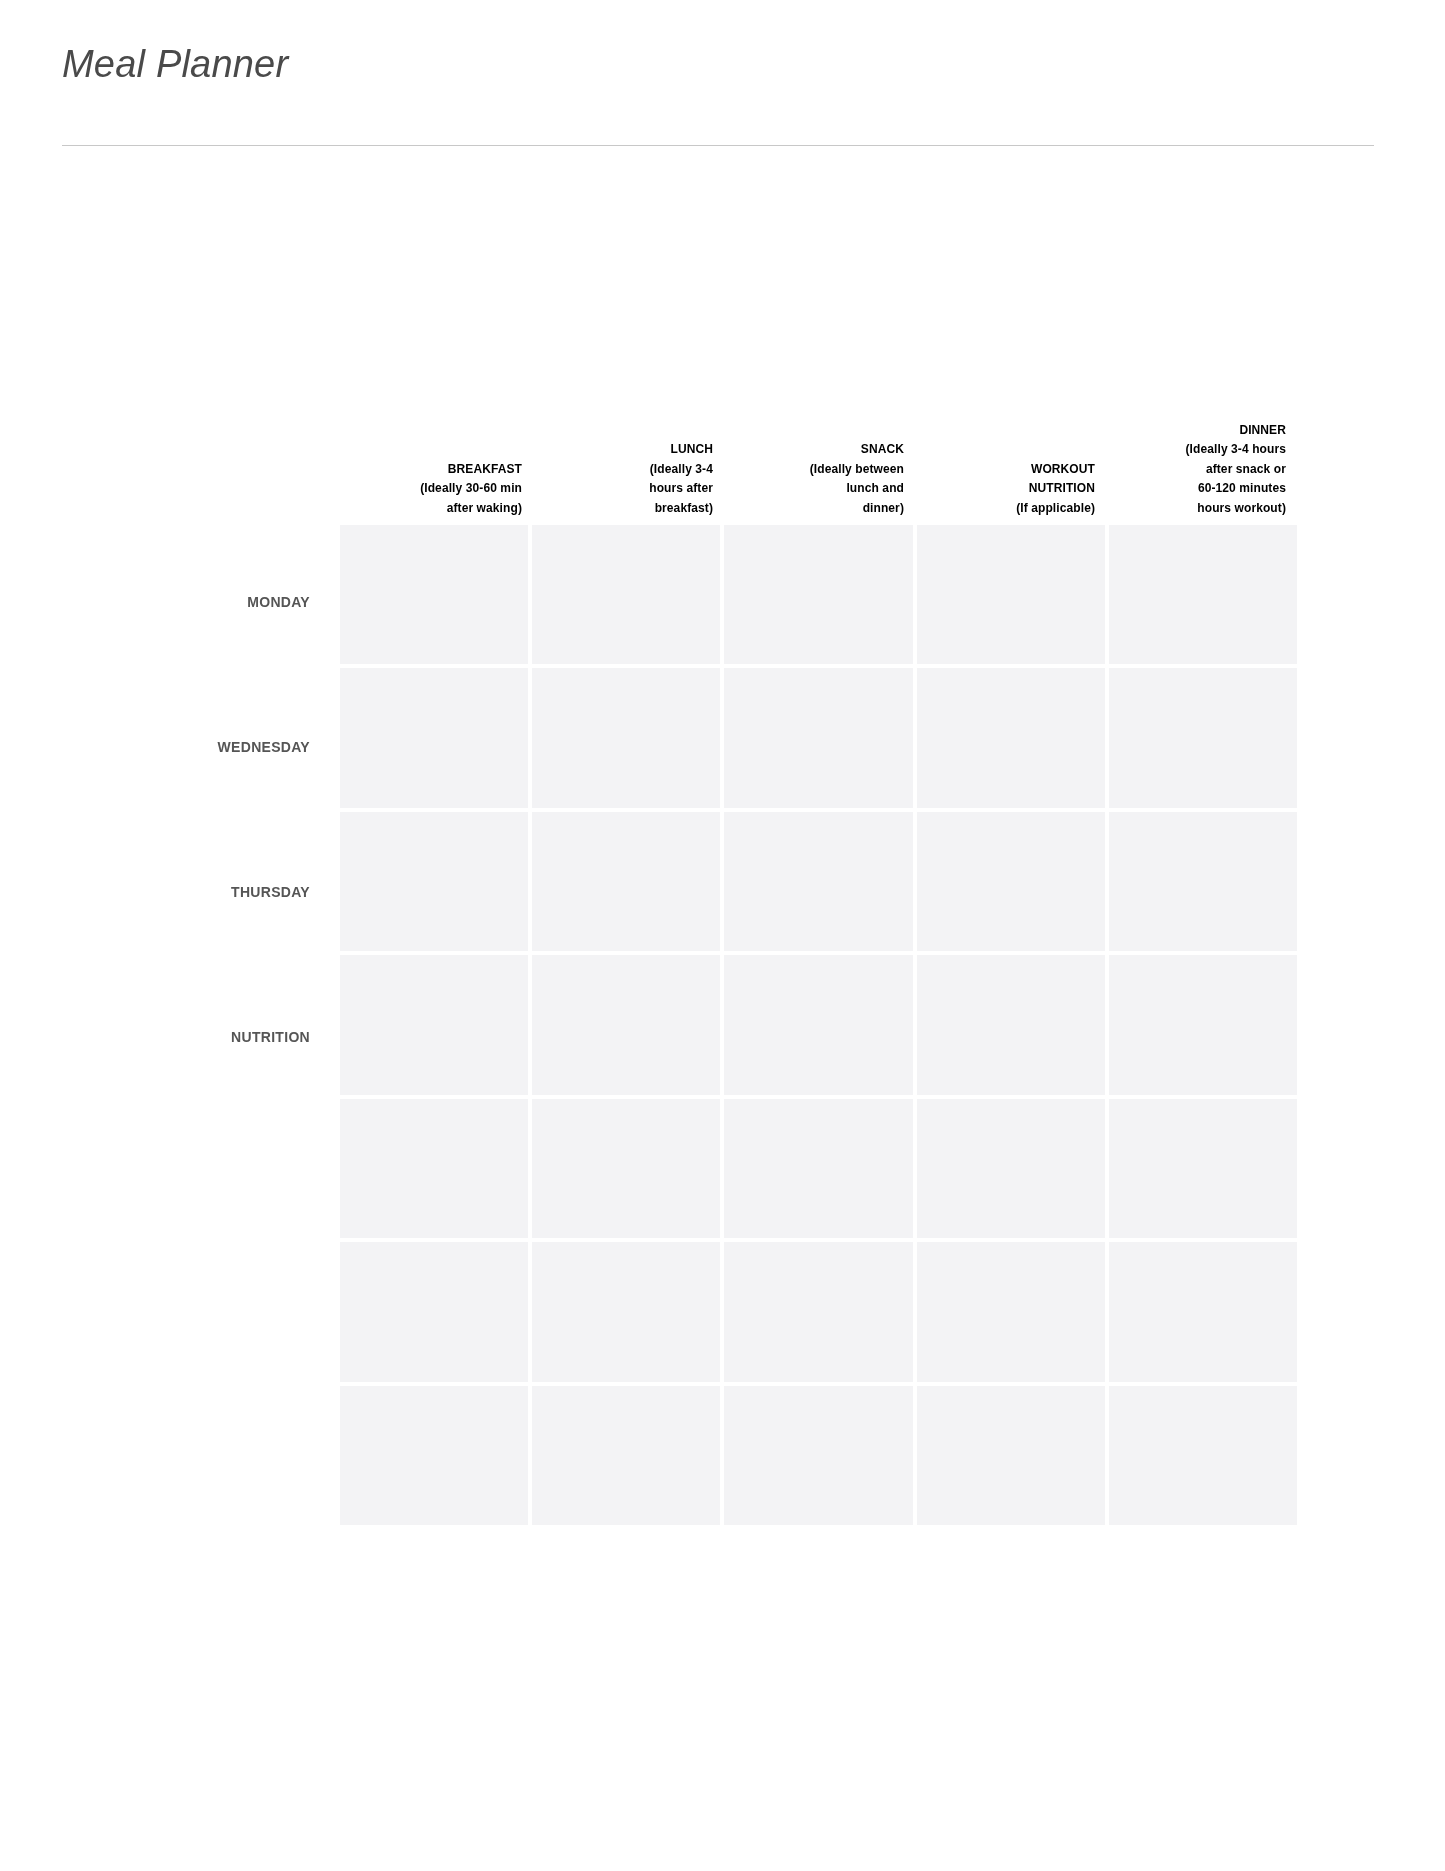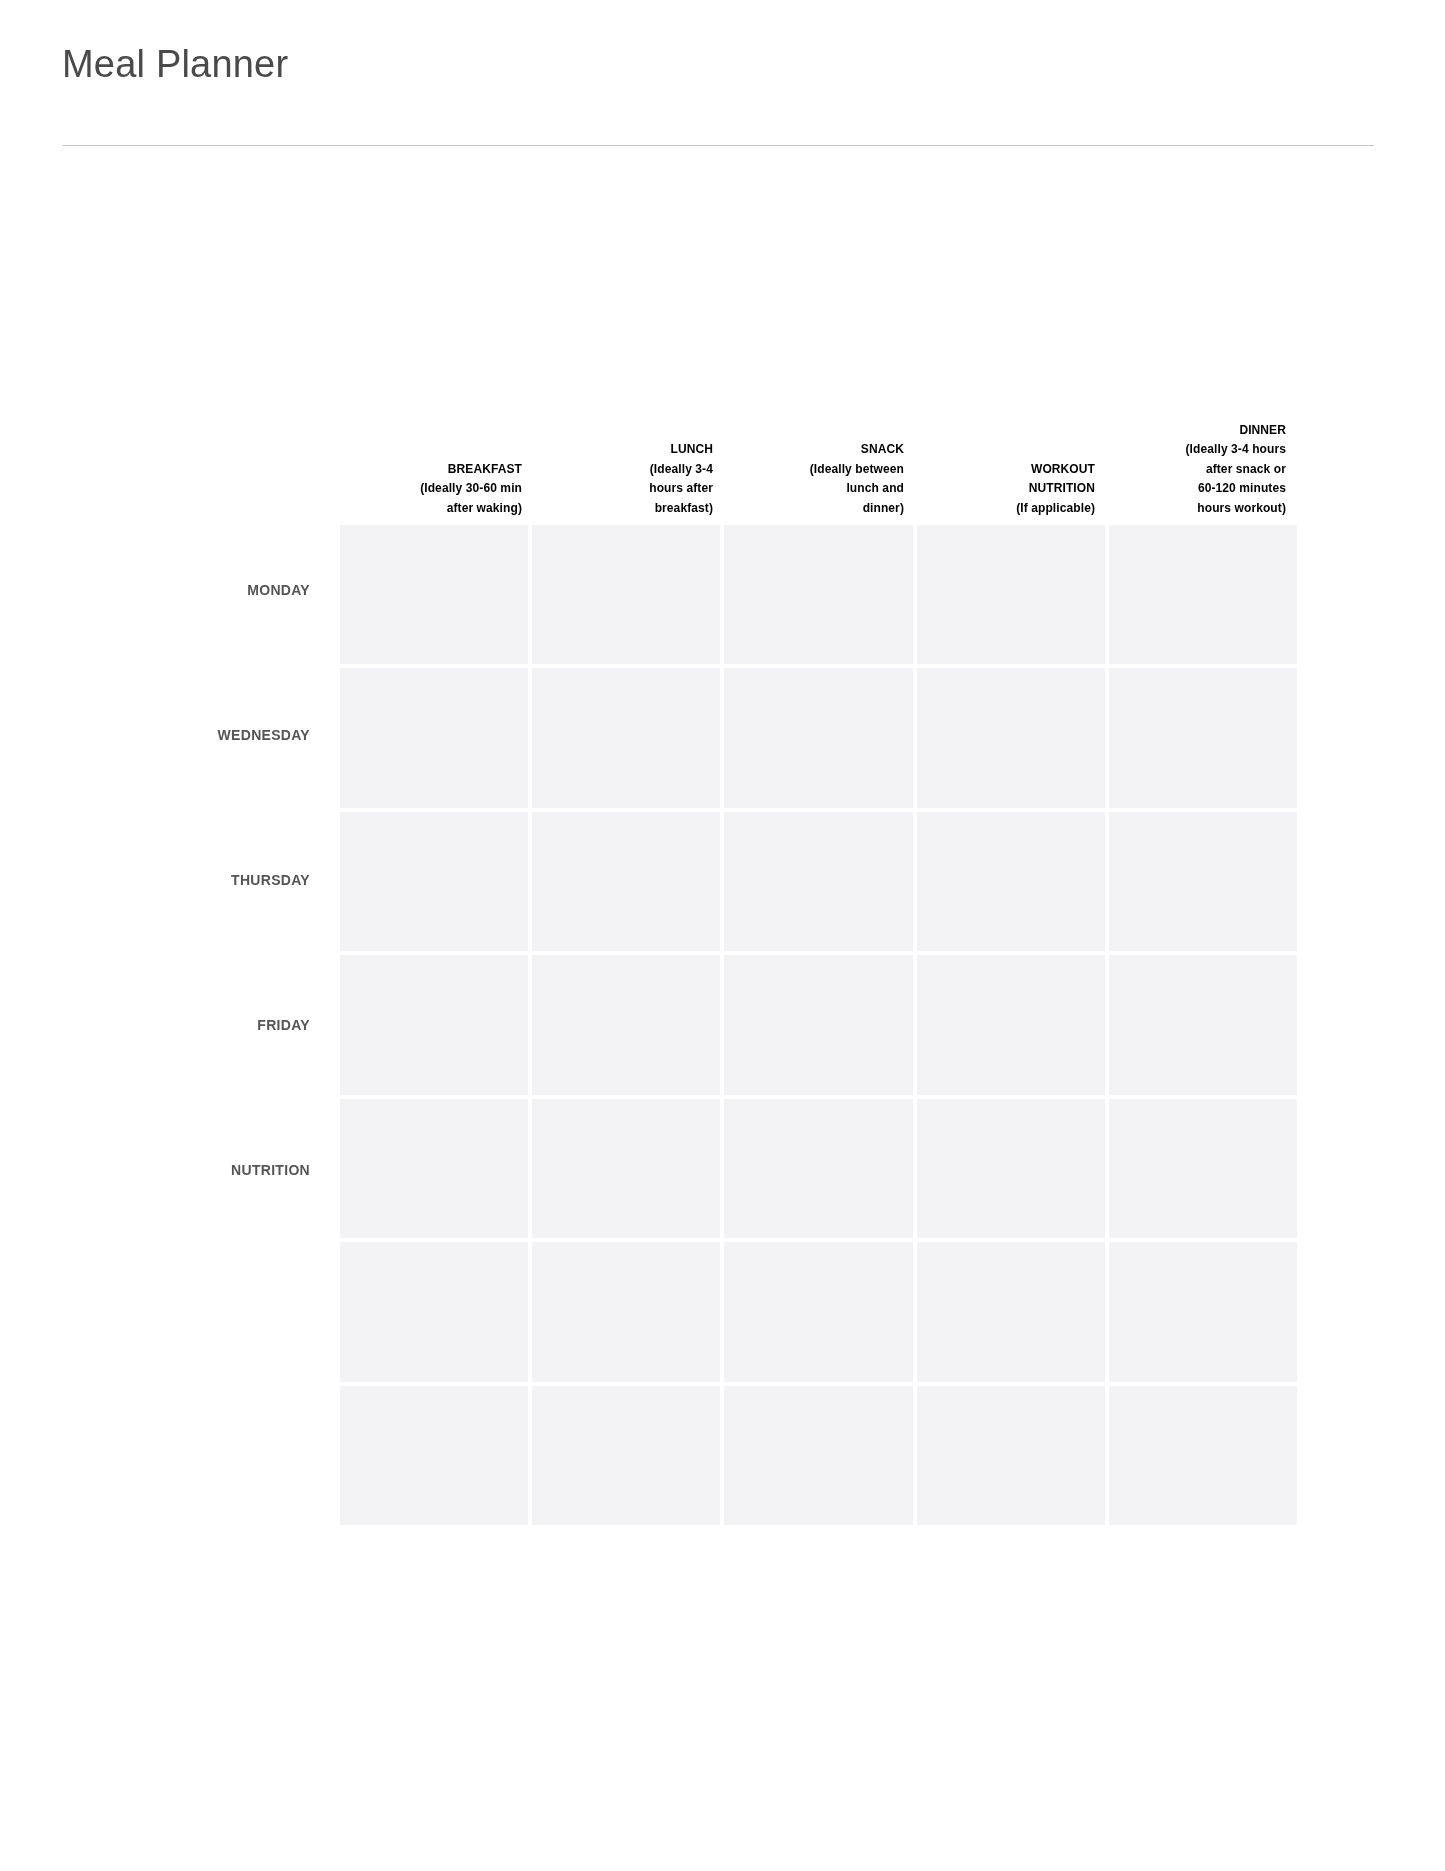--- a/index.html
+++ b/index.html
@@ -20,20 +20,21 @@
   #page-title {
     position: absolute;
     left: 62px;
     top: 42px;
     font-size: 38px;
     font-weight: 300;
     color: #4a4a4a;
     letter-spacing: 0.2px;
     line-height: 1.2;
     white-space: nowrap;
+    font-style: italic;
   }
   #title-rule {
     position: absolute;
     left: 62px;
     top: 145px;
     width: 1312px;
     height: 1px;
     background: #c8c8c8;
   }
 
@@ -84,21 +85,21 @@
     row-gap: 4px;
   }
   .cell {
     background: #f3f3f5;
   }
 
   
   #day-labels {
     position: absolute;
     left: 60px;
-    top: 525px;
+    top: 537px;
     width: 250px;
     height: 1000px;
     display: grid;
     grid-template-columns: 1fr;
     grid-template-rows: repeat(7, 1fr);
     row-gap: 16px;
     text-align: right;
   }
   .day-label {
     display: flex;
@@ -149,21 +150,20 @@
         <span class="ch-line">after snack or</span>
         <span class="ch-line">60-120 minutes</span>
         <span class="ch-line">hours workout)</span>
       </div>
     </div>
 
   <div id="day-labels">
       <div class="day-label">MONDAY</div>
       <div class="day-label">WEDNESDAY</div>
       <div class="day-label">THURSDAY</div>
-      <div class="day-label">FRIDAY</div>
       <div class="day-label">NUTRITION</div>
     </div>
 
   <div id="grid">
       <div class="cell"></div>
       <div class="cell"></div>
       <div class="cell"></div>
       <div class="cell"></div>
       <div class="cell"></div>
       <div class="cell"></div>

